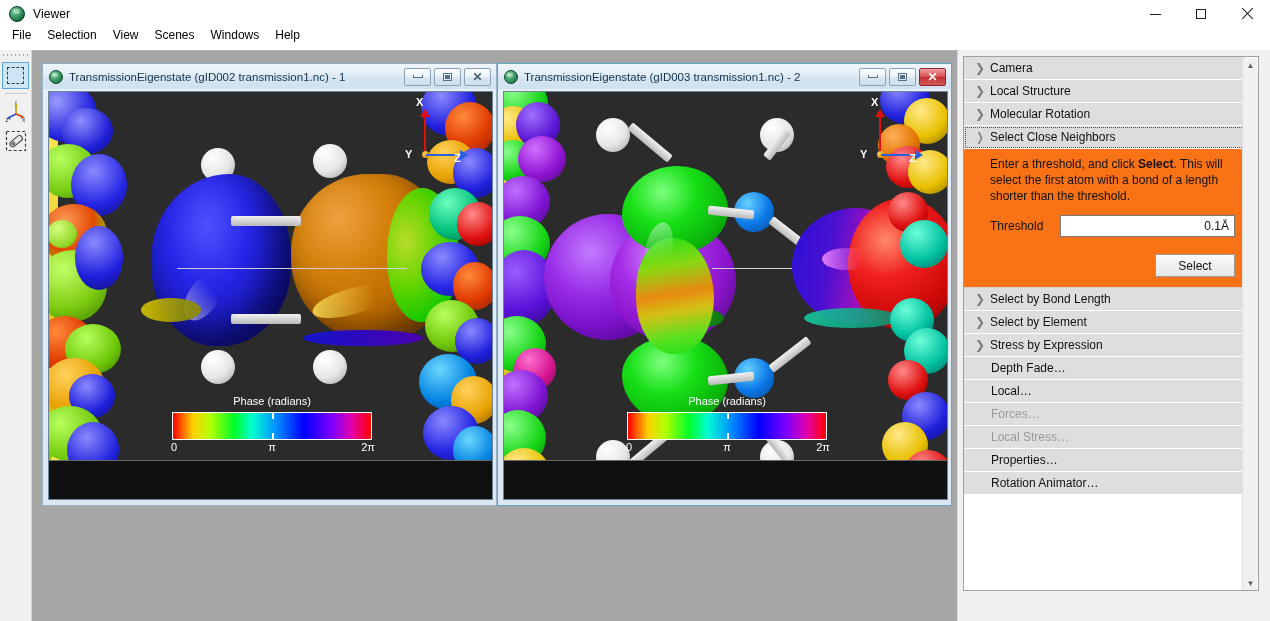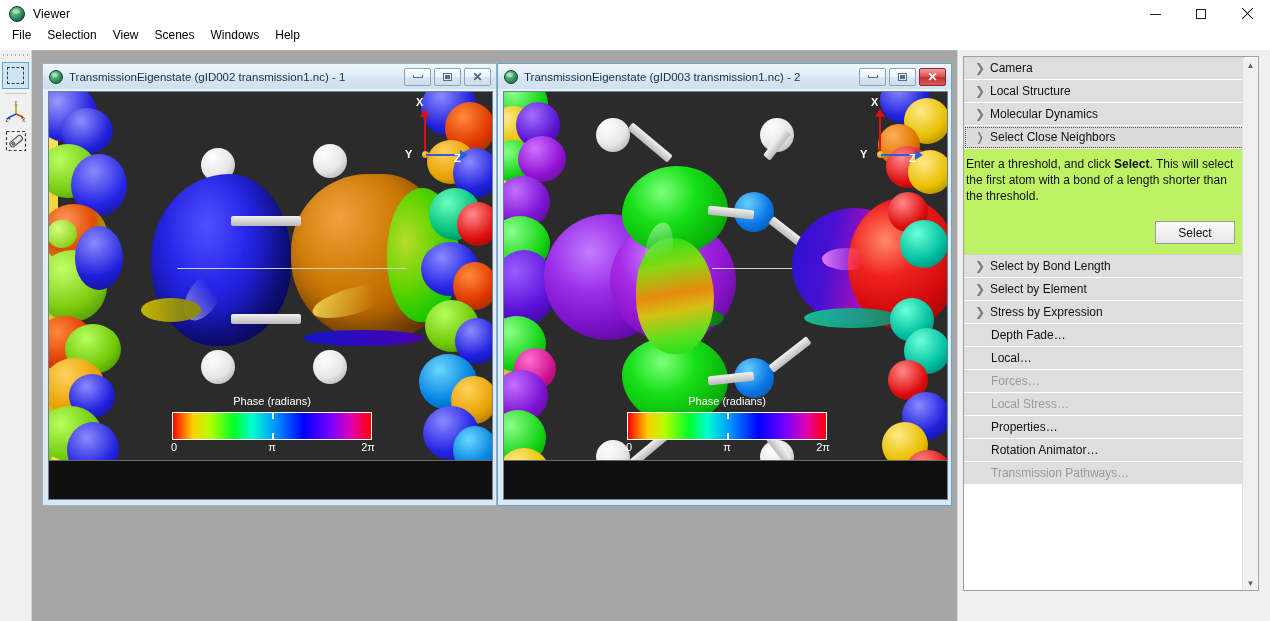--- a/index.html
+++ b/index.html
@@ -233,22 +233,22 @@
     background: #dcdcdc;
   }
   .acc-header.plain { padding-left: 27px; }
   .acc-header.disabled { color: #9a9a9a; }
   .chev {
     width: 20px; flex: none;
     font-size: 12px; color: #7b7b7b;
     display: flex; align-items: center; justify-content: center;
   }
   .acc-body {
-    background: #bef264;
-    padding: 8px 10px 10px 2px;
+    background: #f97316;
+    padding: 8px 10px 10px 26px;
     border-bottom: 1px solid #d0d0d0;
   }
   .acc-desc {
     font-size: 12px; color: #111; line-height: 1.32;
     margin: 0 0 11px 0;
   }
   .acc-desc b { font-weight: bold; }
   .field-row { display: flex; align-items: center; gap: 8px; }
   .field-label { font-size: 12px; color: #111; width: 62px; }
   .field-input {
@@ -598,32 +598,36 @@
         <div class="acc-header">
           <span class="chev">❯</span>
           <span>Camera</span>
         </div>
         <div class="acc-header">
           <span class="chev">❯</span>
           <span>Local Structure</span>
         </div>
         <div class="acc-header">
           <span class="chev">❯</span>
-          <span>Molecular Dynamics</span>
+          <span>Molecular Rotation</span>
         </div>
 
         <div class="acc-header selected">
           <span class="chev">❭</span>
           <span>Select Close Neighbors</span>
         </div>
 
         <div class="acc-body">
           <p class="acc-desc">
             <span>Enter a threshold, and click </span><b>Select</b><span>. This will select the first atom with a bond of a length shorter than the threshold.</span>
           </p>
+          <div class="field-row">
+            <span class="field-label">Threshold</span>
+            <input class="field-input" type="text" value="0.1Å" style="">
+          </div>
           <div class="btn-row">
             <div class="std-btn">Select</div>
           </div>
         </div>
 
         <div class="acc-header">
           <span class="chev">❯</span>
           <span>Select by Bond Length</span>
         </div>
         <div class="acc-header">
@@ -645,23 +649,20 @@
           <span>Forces…</span>
         </div>
         <div class="acc-header plain disabled">
           <span>Local Stress…</span>
         </div>
         <div class="acc-header plain">
           <span>Properties…</span>
         </div>
         <div class="acc-header plain">
           <span>Rotation Animator…</span>
-        </div>
-        <div class="acc-header plain disabled">
-          <span>Transmission Pathways…</span>
         </div>
       </div>
 
       <div class="dock-scroll">
         <div class="sb-arrow">▲</div>
         <div class="sb-track"></div>
         <div class="sb-arrow bottom">▼</div>
       </div>
     </div>
   </div>

